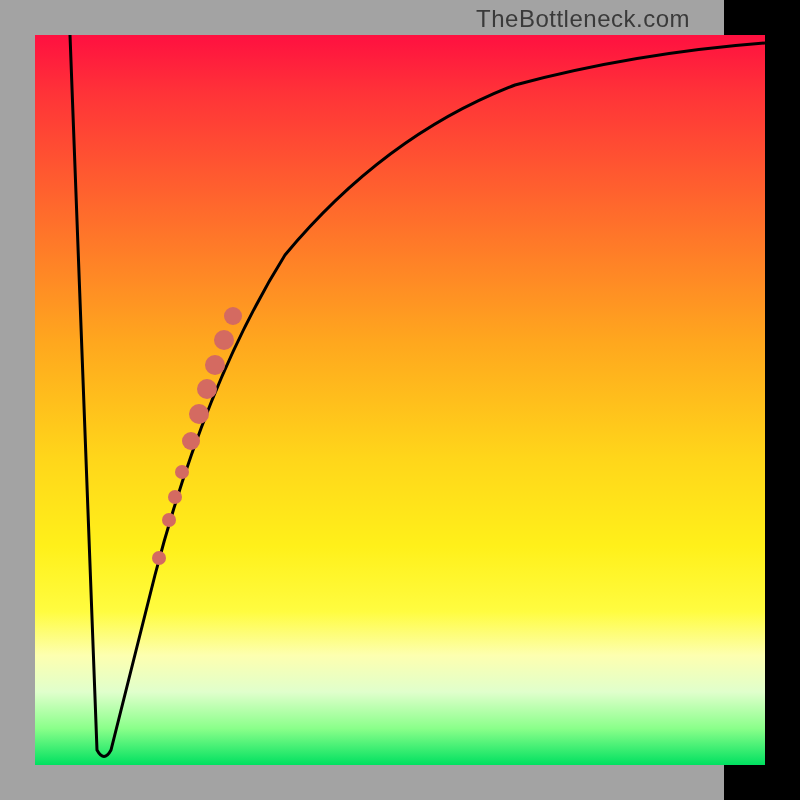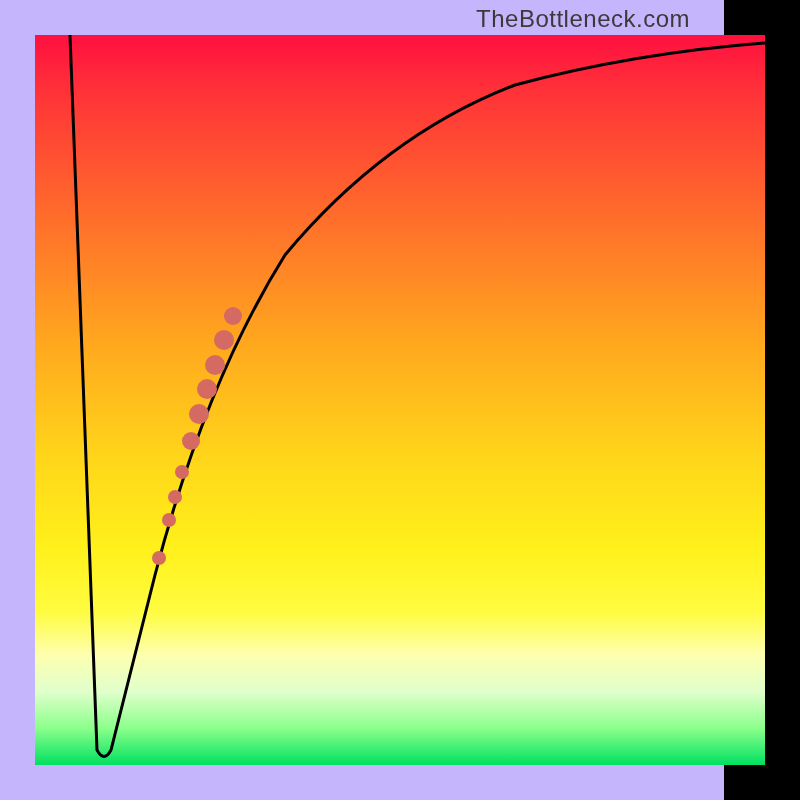--- a/index.html
+++ b/index.html
@@ -8,21 +8,21 @@
     width: 800px;
     height: 800px;
     overflow: hidden;
     font-family: Arial, Helvetica, sans-serif;
     background: #000;
   }
   .frame {
     position: relative;
     width: 724px;
     height: 800px;
-    background: #c4b5fd;
+    background: #a3a3a3;
   }
   .plot-area {
     position: absolute;
     left: 35px;
     top: 35px;
     width: 730px;
     height: 730px;
     overflow: hidden;
     background: linear-gradient(
       to bottom,

